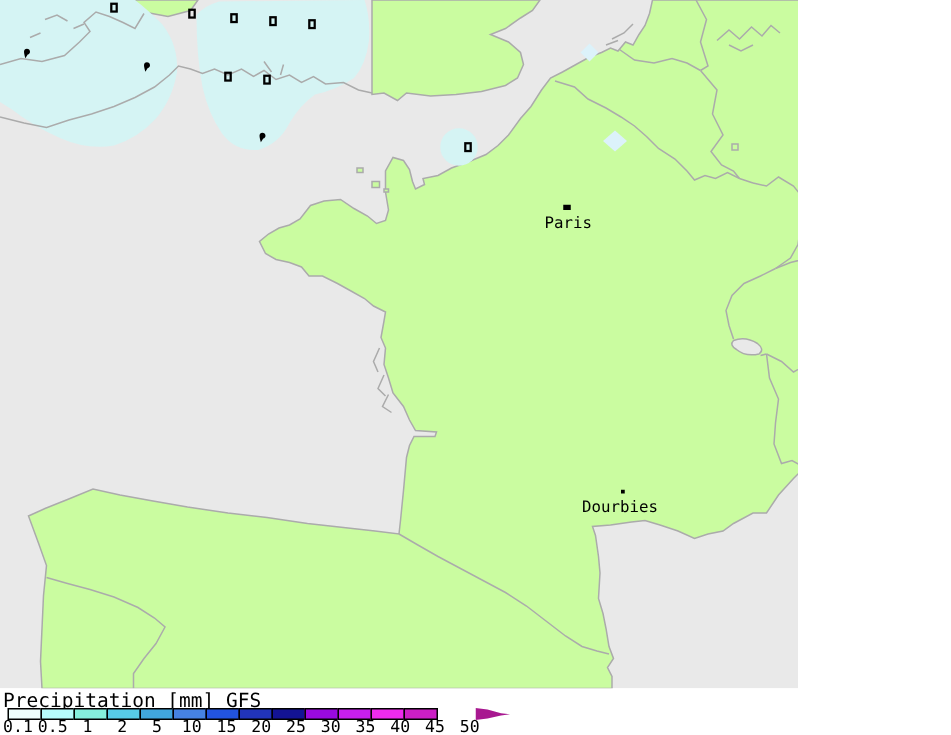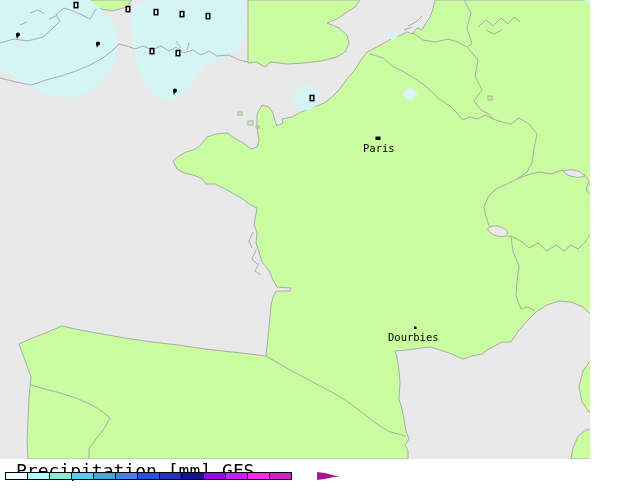--- a/index.html
+++ b/index.html
@@ -1,21 +1,21 @@
 <!DOCTYPE html>
 <html><head>
 <meta charset="utf-8">
 <style>
   html,body{margin:0;padding:0;background:#ffffff;}
-  #app{position:relative;width:590px;height:490px;background:#ffffff;overflow:hidden;
+  #app{position:relative;width:532px;height:490px;background:#ffffff;overflow:hidden;
        font-family:"DejaVu Sans Mono","Liberation Mono",monospace;}
   #map-svg{position:absolute;left:0;top:0;}
   .map-label{font-family:"DejaVu Sans Mono","Liberation Mono",monospace;font-size:10.5px;fill:#000;}
   #legend-strip{position:absolute;left:0;top:459px;width:634px;height:31px;background:#ffffff;}
-  #legend-title{position:absolute;left:16px;top:1px;font-size:18px;color:#000;white-space:pre;}
+  #legend-title{position:absolute;left:2px;top:1px;font-size:13px;color:#000;white-space:pre;}
   #datetime{position:absolute;right:1px;top:1px;font-size:13.5px;color:#000;white-space:pre;}
   #copyright{position:absolute;right:3px;top:16px;font-size:12px;white-space:pre;}
   #colorbar{position:absolute;left:5px;top:13px;height:8px;display:flex;}
   .cbar-cell{width:23px;height:8px;border:1px solid #000;margin-left:-1px;box-sizing:border-box;}
   .cbar-cell:first-child{margin-left:0;}
   #cbar-arrow{position:absolute;left:317px;top:13px;}
   #tick-row{position:absolute;left:0;top:21px;width:634px;height:10px;}
   .tick{position:absolute;top:0;transform:translateX(-50%);font-size:11px;color:#000;line-height:10px;}
 </style>
 </head>
@@ -159,14 +159,30 @@
         <div class="cbar-cell" style="background: rgb(33, 52, 186);"></div>
         <div class="cbar-cell" style="background: rgb(19, 19, 148);"></div>
         <div class="cbar-cell" style="background: rgb(154, 10, 223);"></div>
         <div class="cbar-cell" style="background: rgb(199, 31, 239);"></div>
         <div class="cbar-cell" style="background: rgb(238, 43, 238);"></div>
         <div class="cbar-cell" style="background: rgb(204, 31, 197);"></div>
       </div>
     <svg id="cbar-arrow" width="24" height="9" viewBox="0 0 24 9">
       <path style="fill:var(--arrow)" d="M0,0 L8,1 L17,3.5 L23,4.2 L17,5 L8,7 L0,8 Z"></path>
     </svg>
+    <div id="tick-row">
+        <span class="tick" style="left: 12px;">0.1</span>
+        <span class="tick" style="left: 35.17px;">0.5</span>
+        <span class="tick" style="left: 58.34px;">1</span>
+        <span class="tick" style="left: 81.51px;">2</span>
+        <span class="tick" style="left: 104.68px;">5</span>
+        <span class="tick" style="left: 127.85px;">10</span>
+        <span class="tick" style="left: 151.02px;">15</span>
+        <span class="tick" style="left: 174.19px;">20</span>
+        <span class="tick" style="left: 197.36px;">25</span>
+        <span class="tick" style="left: 220.53px;">30</span>
+        <span class="tick" style="left: 243.7px;">35</span>
+        <span class="tick" style="left: 266.87px;">40</span>
+        <span class="tick" style="left: 290.04px;">45</span>
+        <span class="tick" style="left: 313.21px;">50</span>
+      </div>
   </div>
 </div>
 
 </body></html>

